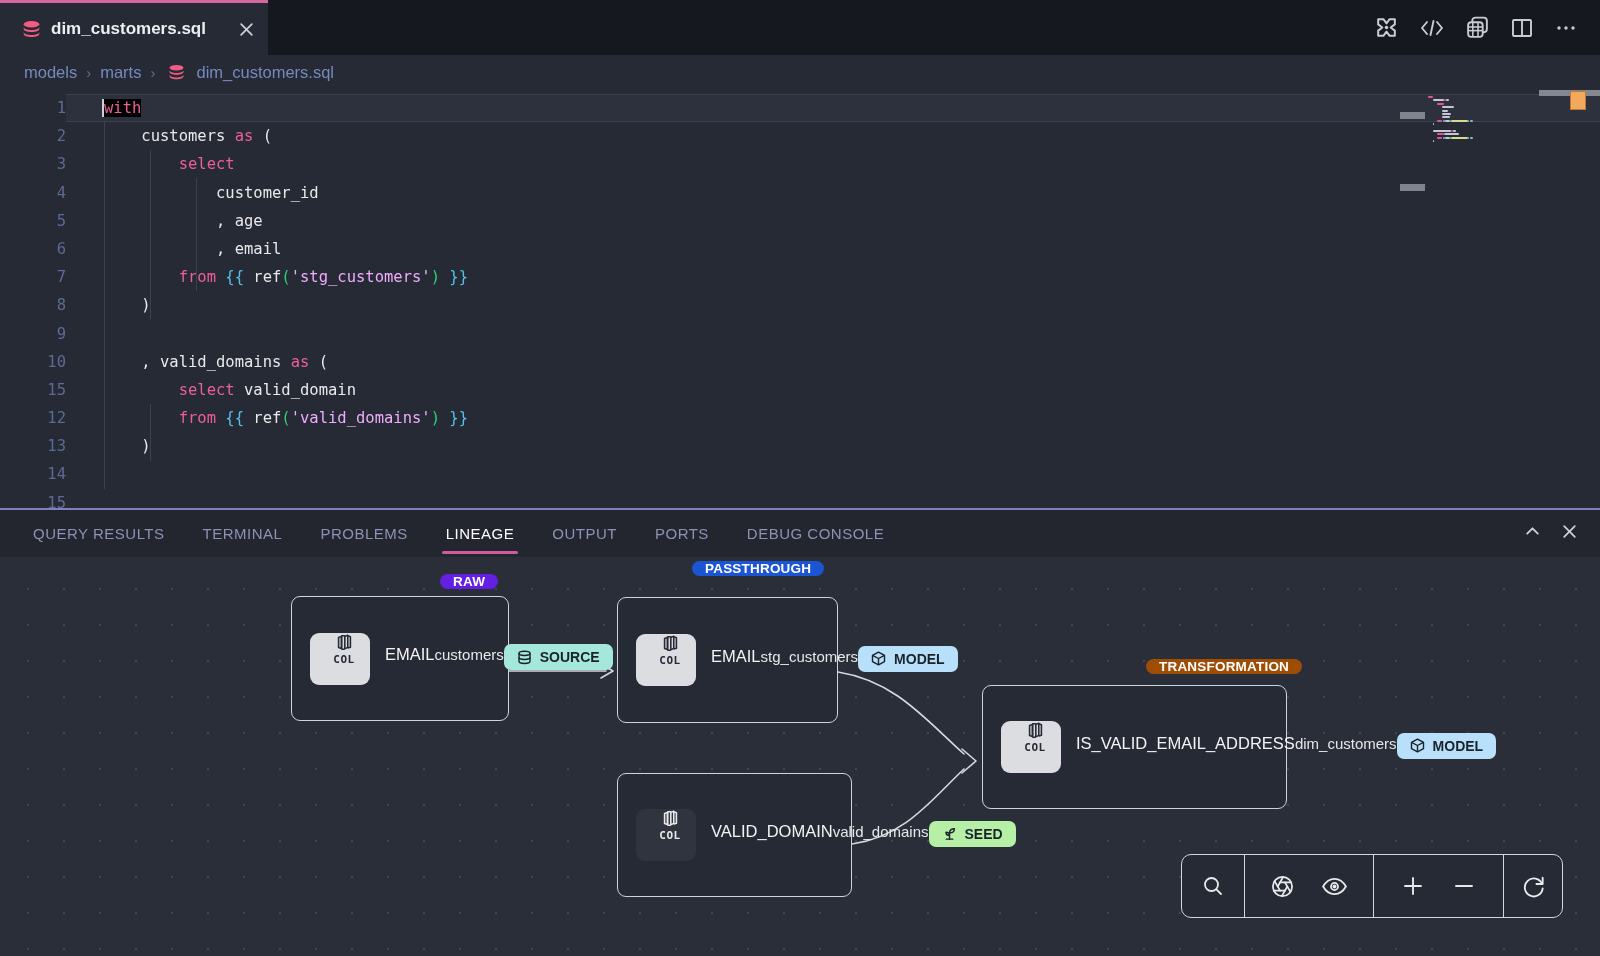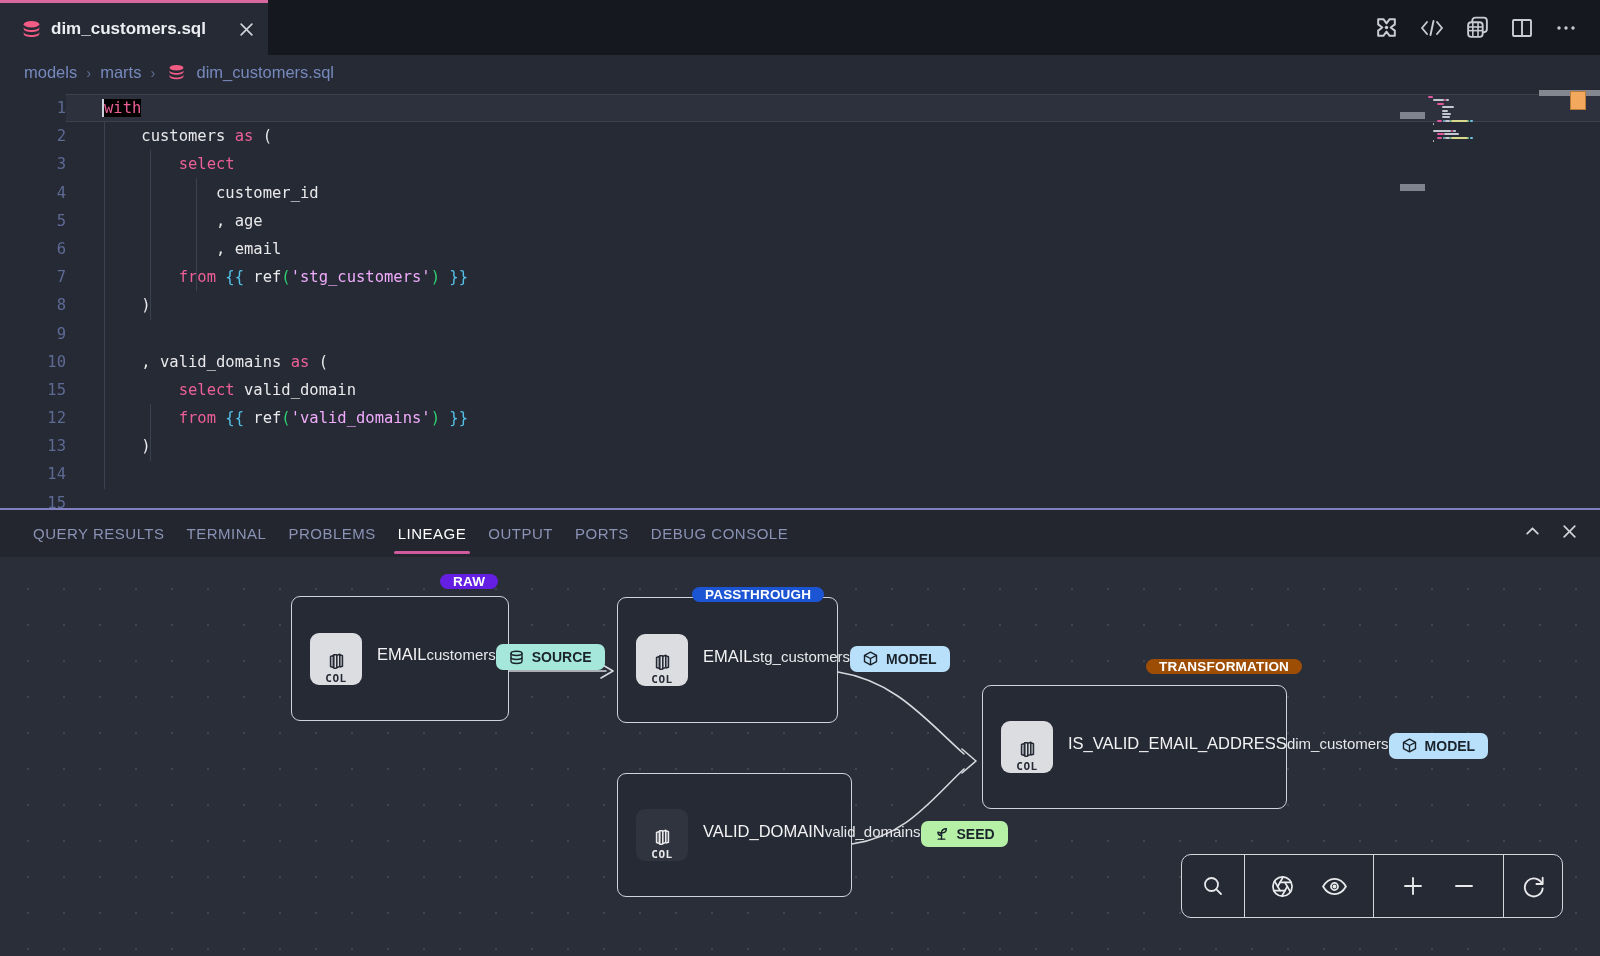--- a/index.html
+++ b/index.html
@@ -40,37 +40,37 @@
   .mm-line{display:flex;height:2px;margin-bottom:1.4px;}
   .mm-line span{height:2px;border-radius:1px;}
   .ruler-bar{position:absolute;left:1539px;top:0;width:61px;height:6px;background:#84878f;}
   .ruler-marker{position:absolute;left:1570px;top:1px;width:16px;height:19px;background:#f2a95e;border:1px solid #b87b38;box-sizing:border-box;}
   .mm-deco1{position:absolute;left:1400px;top:22px;width:25px;height:7px;background:#8f939c;opacity:.85;}
   .mm-deco2{position:absolute;left:1400px;top:94px;width:25px;height:7px;background:#8f939c;opacity:.85;}
 
   
   .panel-border{height:2px;background:#807fc0;}
   .panel-tabs{position:relative;height:47px;background:#23262f;display:flex;align-items:center;
-              gap:22px;padding-left:33px;}
+              gap:38px;padding-left:33px;}
   .ptab{font-size:15px;letter-spacing:.5px;color:#8a93b5;cursor:pointer;position:relative;
         padding:6px 0;white-space:nowrap;}
   .ptab.active{color:#ffffff;}
   .ptab.active::after{content:"";position:absolute;left:-4px;right:-4px;bottom:-6px;height:3px;
         border-radius:2px;background:#cf5a9e;}
   .panel-actions{position:absolute;right:22px;top:0;height:47px;display:flex;align-items:center;gap:20px;color:#cfd2d8;}
 
   
   .canvas{position:relative;height:399px;background:#2a2e39;overflow:hidden;
       background-image:radial-gradient(circle,#40454f 1.2px,transparent 1.4px);
       background-size:36px 36px;background-position:10px 14px;}
   .edges{position:absolute;left:0;top:0;}
   .lnode{position:absolute;background:#262a35;border:1px solid #cfd3da;border-radius:9px;
          box-sizing:border-box;display:flex;align-items:center;gap:15px;padding:0 18px;cursor:pointer;}
   .chip{width:52px;height:52px;border-radius:9px;display:flex;flex-direction:column;
-        align-items:center;justify-content:flex-end;gap:1px;flex:none;}
+        align-items:center;justify-content:flex-start;gap:1px;flex:none;padding-left:8px;}
   .chip.light{background:#dcdde1;color:#262a35;}
   .chip.dark{background:#30343e;color:#e9e9eb;}
   .chip span{font-size:11px;font-weight:700;letter-spacing:.5px;font-family:"DejaVu Sans Mono",monospace;}
   .ninfo{display:flex;flex-direction:row;}
   .ntitle{font-size:16.5px;font-weight:500;color:#f3f3f4;line-height:21px;}
   .nsub{font-size:15px;color:#e6e7e9;line-height:21px;margin-bottom:8px;}
   .nbadge{display:inline-flex;align-items:center;gap:8px;align-self:flex-start;
           padding:5px 13px;border-radius:7px;font-size:14px;font-weight:700;color:#1a232b;cursor:pointer;}
   .nbadge svg{display:block;}
   .tag{position:absolute;padding:0 13px;border-radius:8px;font-size:13.5px;font-weight:600;
@@ -437,21 +437,21 @@
                 <path d="M1.6 4.6 L8 8 L14.4 4.6"></path>
                 <path d="M8 8 V14.8"></path>
               </g>
             </svg>
           <span>MODEL</span>
         </span>
       </div>
     </div>
 
     <div class="tag" style="left:440px;top:17px;background:var(--c-raw)">RAW</div>
-    <div class="tag" style="left:692px;top:30px;background:var(--c-passthrough)">PASSTHROUGH</div>
+    <div class="tag" style="left:692px;top:4px;background:var(--c-passthrough)">PASSTHROUGH</div>
     <div class="tag" style="left:1146px;top:102px;background:var(--c-transformation)">TRANSFORMATION</div>
 
     <div class="ltoolbar" style="left:1181px;top:297px;width:380px;height:62px;">
       <div class="lt-cell" style="width:62px;">
         <svg width="24" height="24" viewBox="0 0 24 24">
             <g fill="none" stroke="#e8e9eb" stroke-width="1.8" stroke-linecap="round">
               <circle cx="10.5" cy="10.5" r="6.5"></circle>
               <line x1="15.4" y1="15.4" x2="20" y2="20"></line>
             </g>
           </svg>

